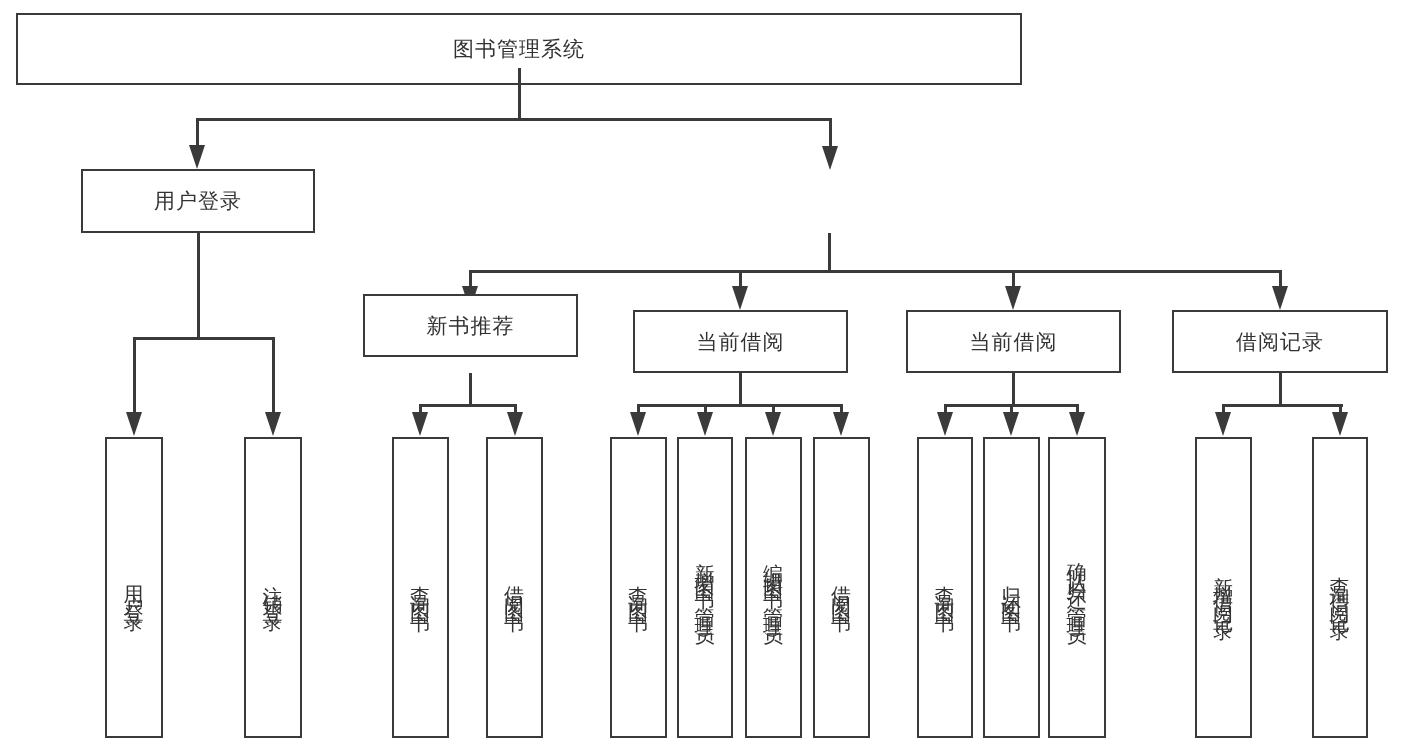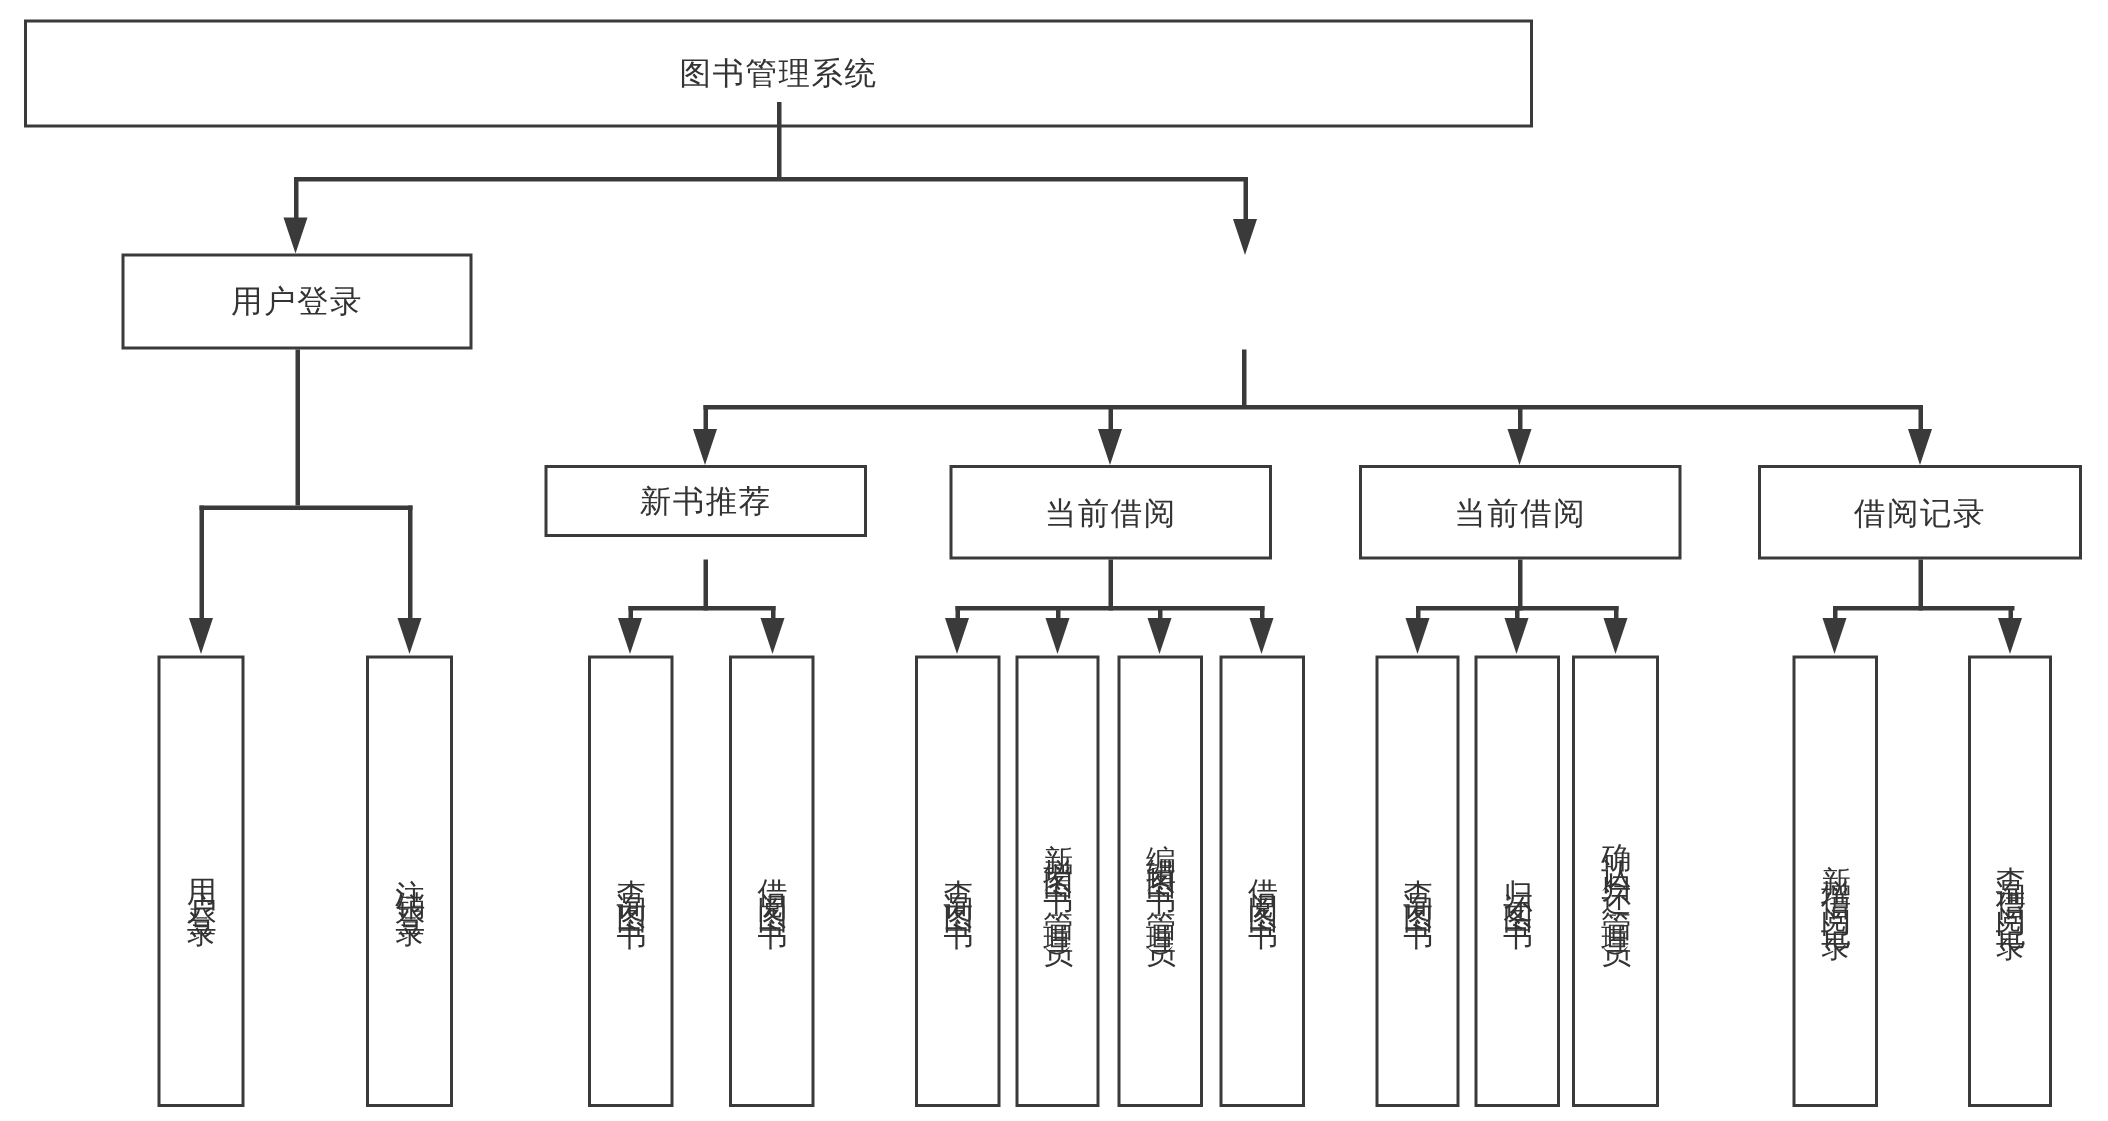--- a/index.html
+++ b/index.html
@@ -89,21 +89,21 @@
   <div class="line" style="left:468.5px;top:270px;width:813px;height:3px"></div>
   <div class="line" style="left:468.5px;top:270px;width:3px;height:18px"></div>
   <div class="arrow" style="left:462px;top:286px"></div>
   <div class="line" style="left:738.5px;top:270px;width:3px;height:18px"></div>
   <div class="arrow" style="left:732px;top:286px"></div>
   <div class="line" style="left:1011.5px;top:270px;width:3px;height:18px"></div>
   <div class="arrow" style="left:1005px;top:286px"></div>
   <div class="line" style="left:1278.5px;top:270px;width:3px;height:18px"></div>
   <div class="arrow" style="left:1272px;top:286px"></div>
 
-  <div class="box hbox" style="left:363px;top:310px;width:215px;height:48px">
+  <div class="box hbox" style="left:363px;top:294px;width:215px;height:63px">
     <span>新书推荐</span>
   </div>
   <div class="box hbox" style="left:633px;top:310px;width:215px;height:63px">
     <span>当前借阅</span>
   </div>
   <div class="box hbox" style="left:906px;top:310px;width:215px;height:63px">
     <span>当前借阅</span>
   </div>
   <div class="box hbox" style="left:1172px;top:310px;width:216px;height:63px">
     <span>借阅记录</span>

